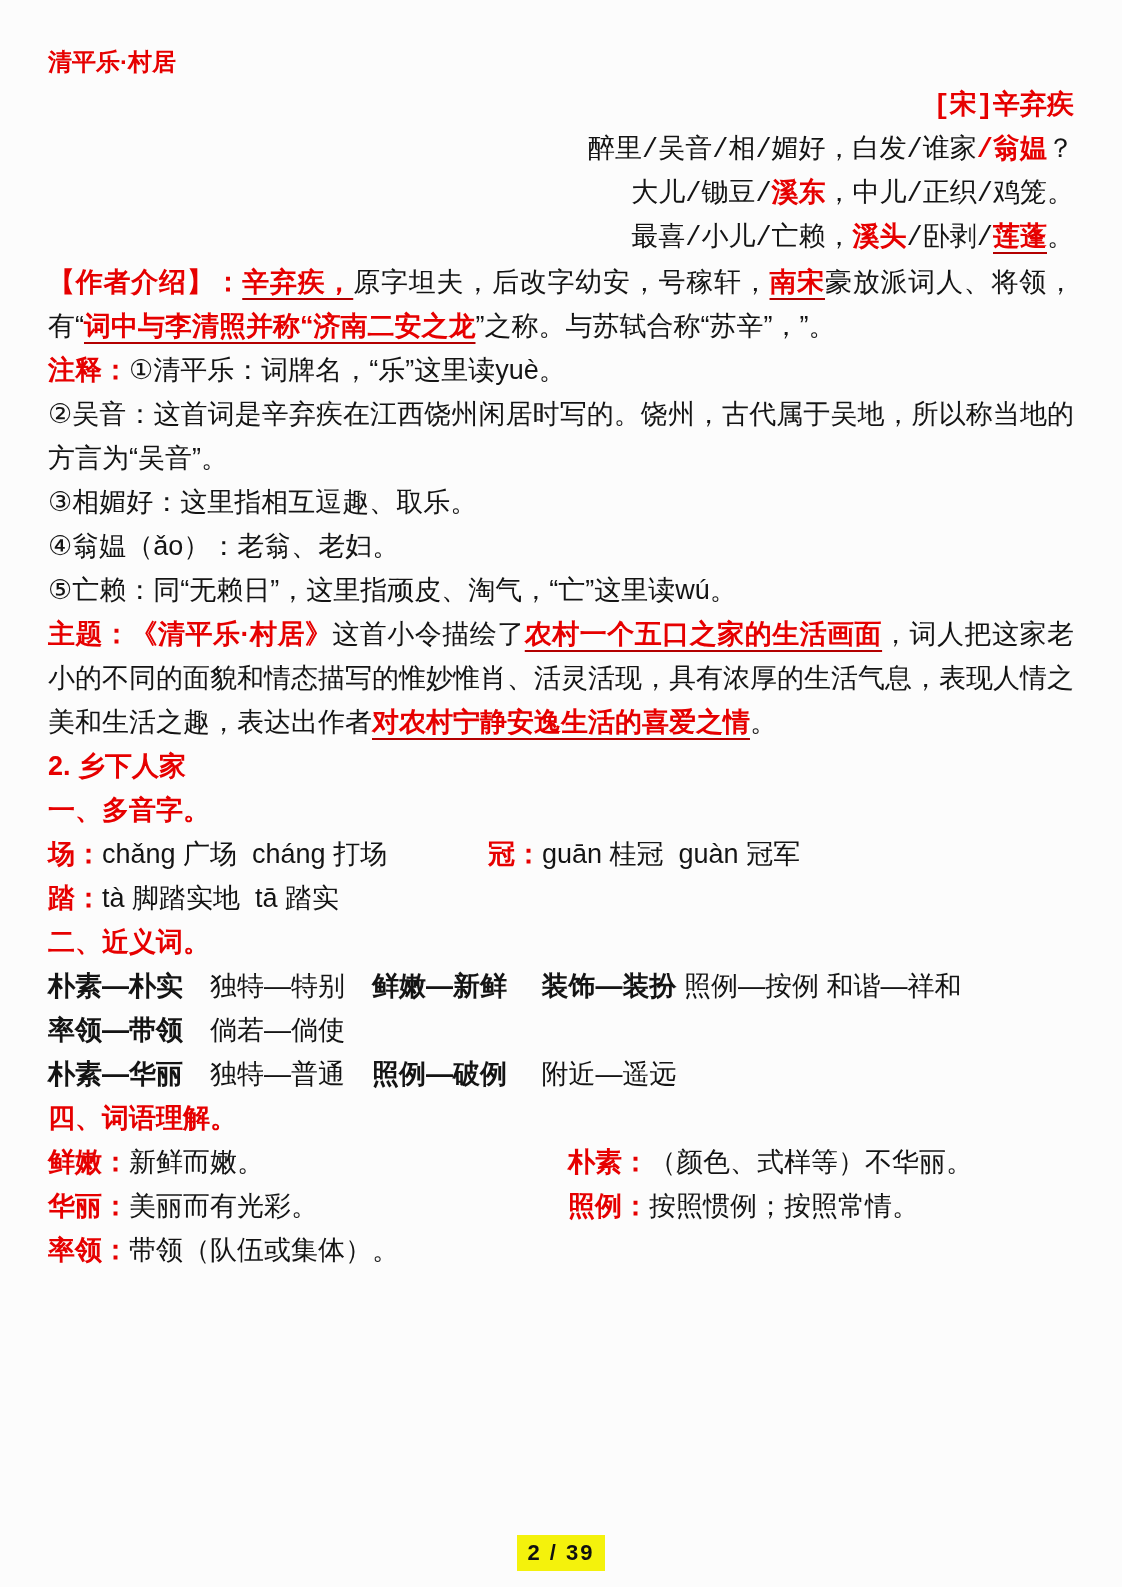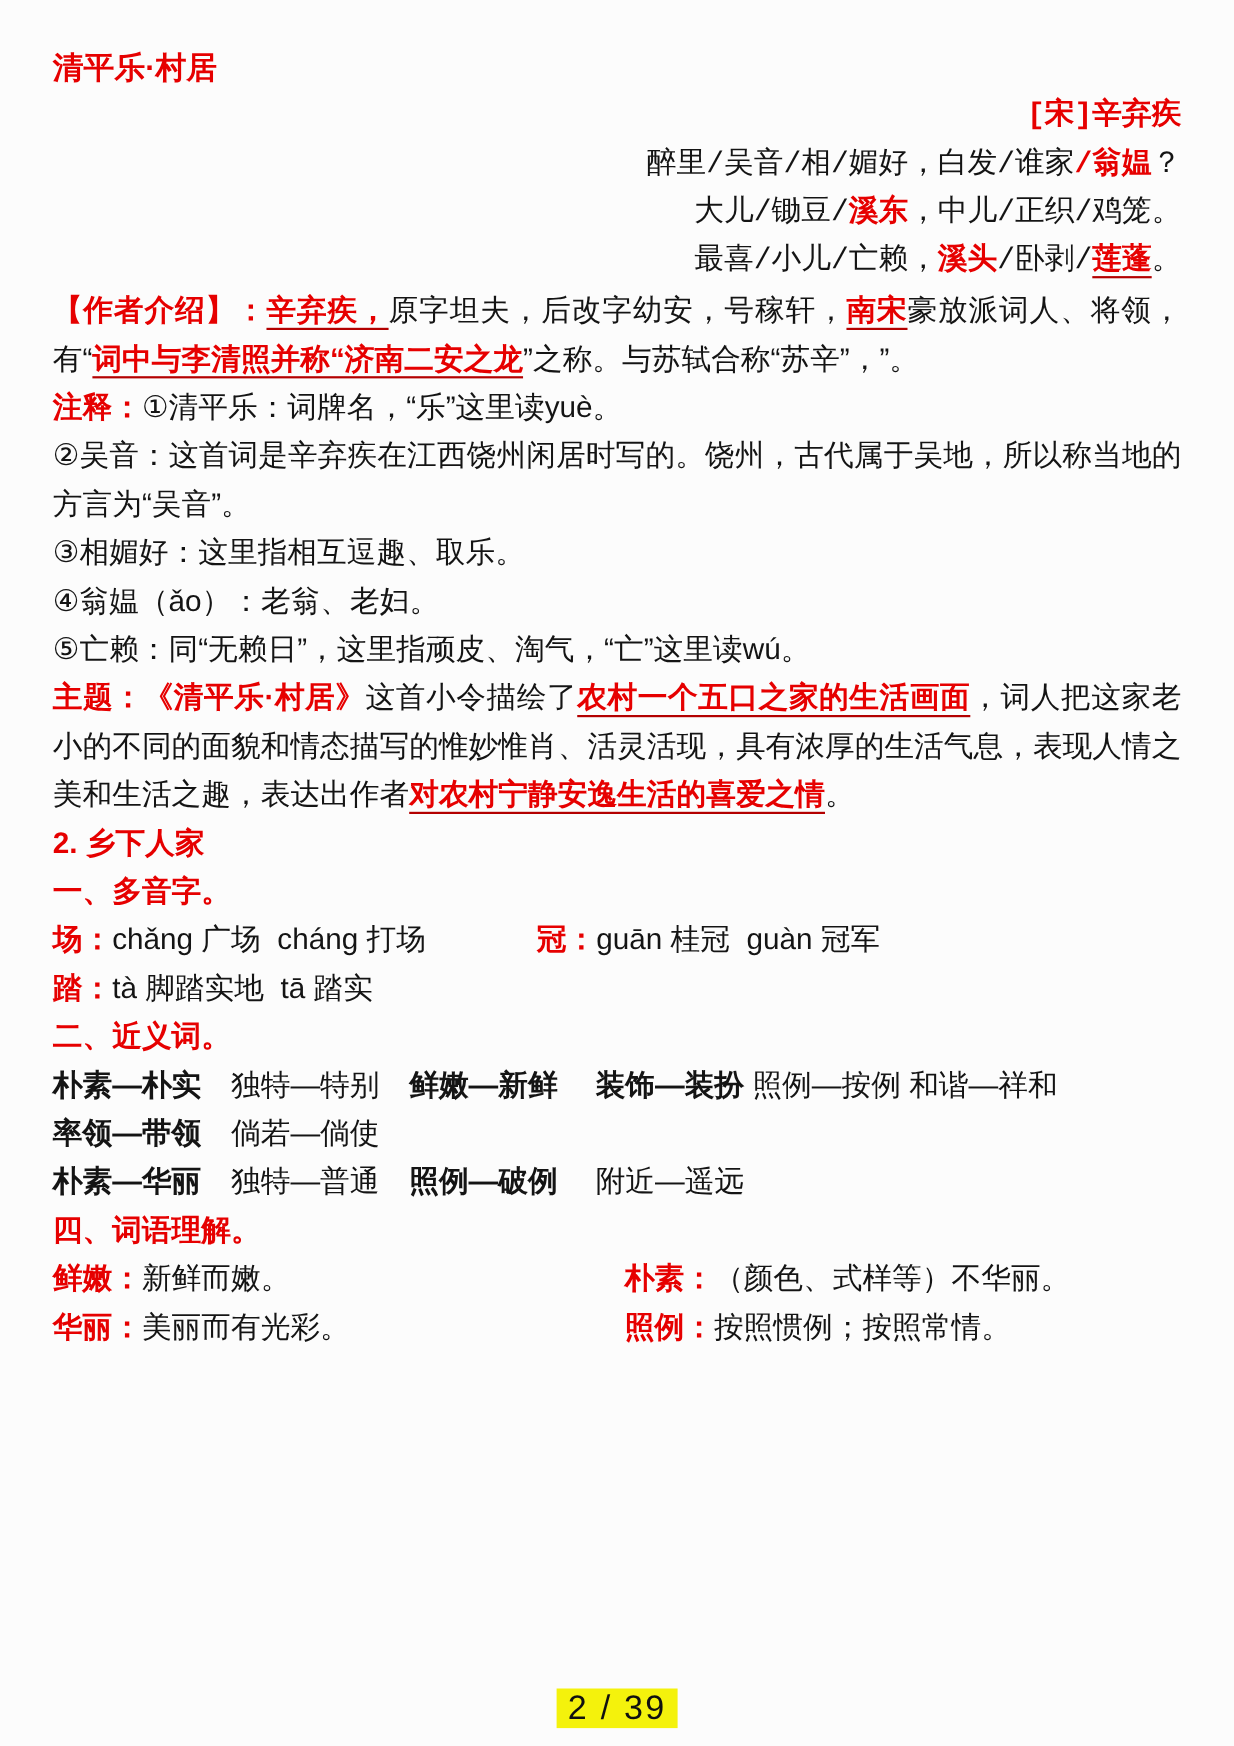--- a/index.html
+++ b/index.html
@@ -19,21 +19,21 @@
   }
   .doc{
     position:absolute;top:40px;left:48px;right:48px;
     font-size:27px;line-height:44px;
     font-weight:500;
   }
   .doc p,.doc div{margin:0;padding:0;}
   .para{text-align:justify;white-space:pre-wrap;}
   .center{text-align:right;white-space:pre-wrap;font-family:Liberation Mono, monospace;}
   .title{
-    color:var(--red);font-weight:700;font-size:28px;text-align:left;
+    color:var(--red);font-weight:700;font-size:24px;text-align:left;
   }
   .red-h{color:var(--red);font-weight:700;white-space:pre-wrap;}
   
   .rn-k{font-weight:500;}
   .rn-kb{font-weight:800;}
   .rn-r{color:var(--red);font-weight:800;}
   .rn-ru{
     color:var(--red);font-weight:800;
     text-decoration:underline;
     text-decoration-color:var(--underline);
@@ -49,22 +49,22 @@
     white-space:pre-wrap;
   }
   .footer{
     position:absolute;bottom:16px;left:0;width:100%;
     text-align:center;
   }
   .page-badge{
     display:inline-block;
     background:var(--highlight);
     color:#101010;
-    font-weight:400;
-    font-size:31px;
+    font-weight:700;
+    font-size:22px;
     line-height:34px;
     padding:1px 10px;
     letter-spacing:2px;
   }
 </style>
 </head>
 <body>
 
 <div class="doc">
 
@@ -99,19 +99,20 @@
 
   <p class="para"><span class="rn-kb">朴素—华丽</span><span class="rn-k">　独特—普通　</span><span class="rn-kb">照例—破例</span><span class="rn-k">　 附近—遥远</span></p>
 
   <div class="red-h">四、词语理解。</div>
 
   <div class="grid-defs">
     <div><span class="rn-r">鲜嫩：</span><span class="rn-k">新鲜而嫩。</span></div>
     <div><span class="rn-r">朴素：</span><span class="rn-k">（颜色、式样等）不华丽。</span></div>
     <div><span class="rn-r">华丽：</span><span class="rn-k">美丽而有光彩。</span></div>
     <div><span class="rn-r">照例：</span><span class="rn-k">按照惯例；按照常情。</span></div>
+    <div><span class="rn-r">率领：</span><span class="rn-k">带领（队伍或集体）。</span></div>
   </div>
 
 </div>
 
 <div class="footer">
   <span class="page-badge">2 / 39</span>
 </div>
 
 </body></html>

